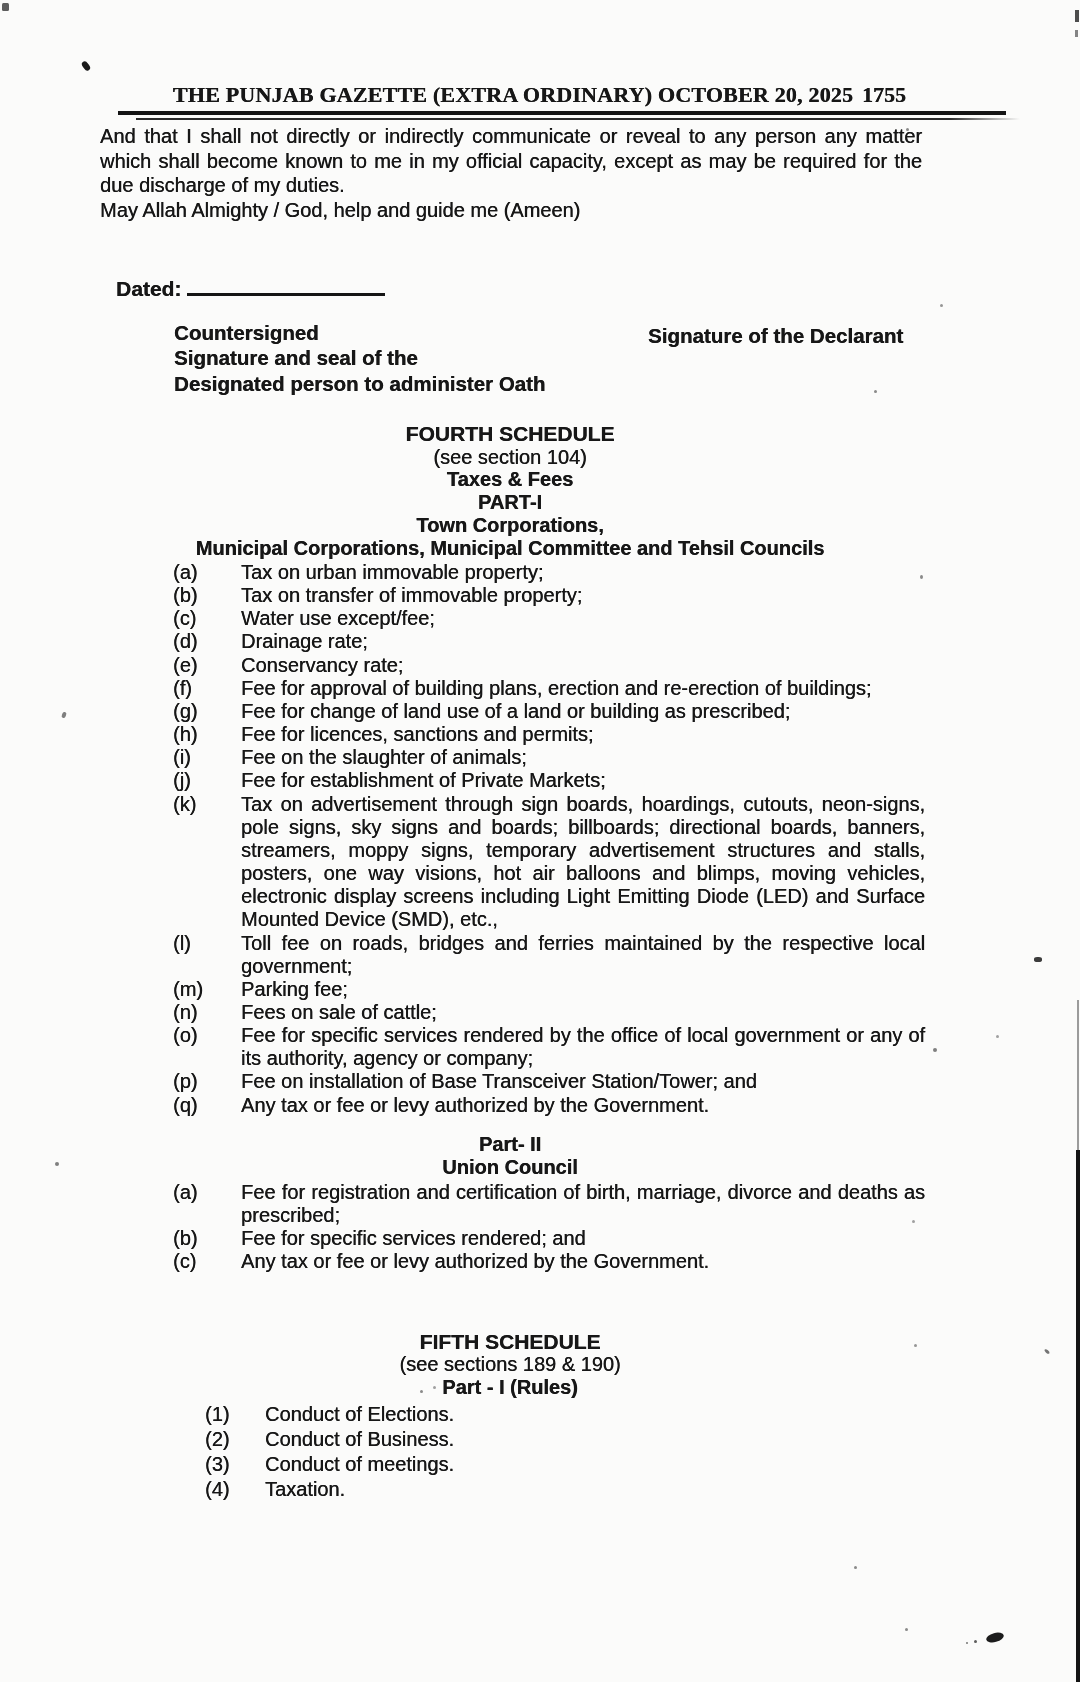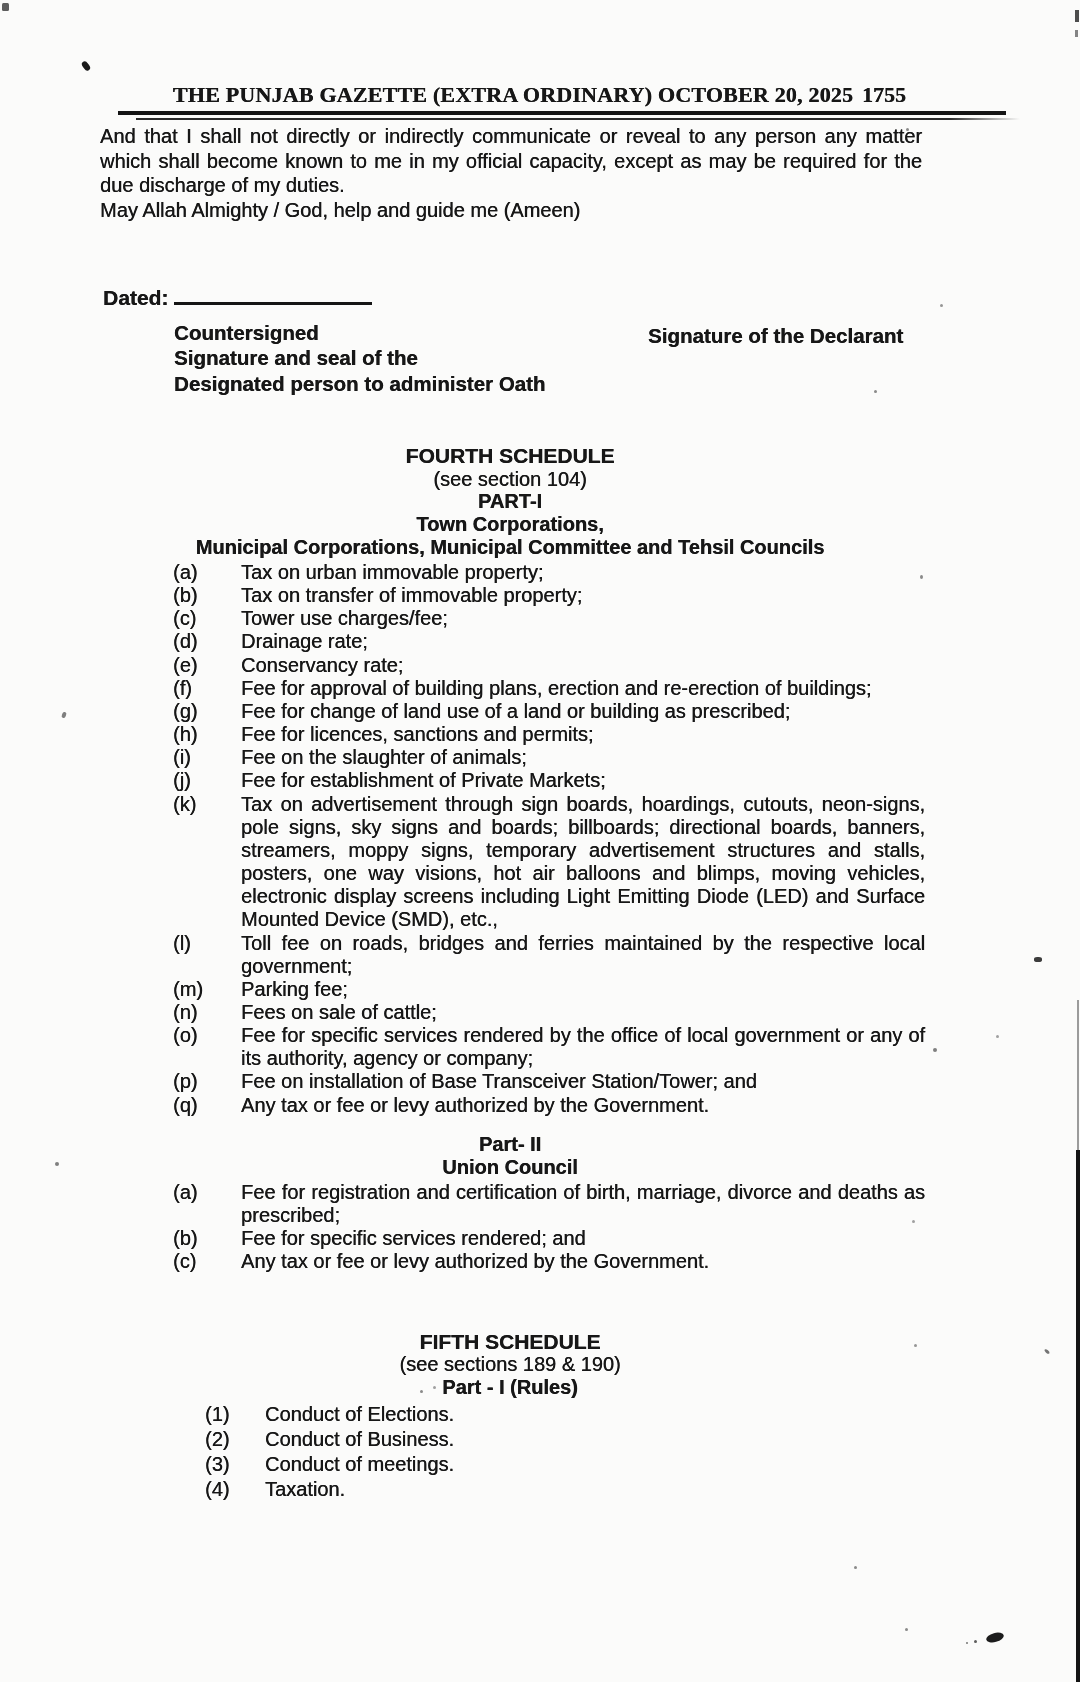--- a/index.html
+++ b/index.html
@@ -27,30 +27,30 @@
   .header-rule-echo {
     left:136px; top:118px; width:884px; height:2px;
     background:linear-gradient(to right, #2a2a2a 0%, #2a2a2a 92%, rgba(42,42,42,0) 100%);
   }
 
   
   .oath { left:100px; top:124px; width:822px; line-height:24.7px; }
   .oath .just { text-align:justify; }
 
   
-  .dated { left:103px; top:272px;margin-top:9px; }
+  .dated { left:116px; top:272px; }
   .dated-label { font-size:21px; }
   .dated-line { display:inline-block; width:198px; border-bottom:3px solid #151515; height:24px; margin-left:6px; }
 
   
   .sig-left { left:174px; top:320px; width:420px; line-height:25.3px; font-size:20.5px; }
   .sig-right { left:648px; top:324px; font-size:20.5px; }
 
   
-  .sched4-head { left:100px; top:423px; width:820px; line-height:22.7px;margin-top:22px; }
+  .sched4-head { left:100px; top:423px; width:820px; line-height:22.7px; }
   .sched4-title { font-size:21px; }
   .part2-head { left:100px; top:1133px; width:820px; line-height:23.2px; }
   .sched5-head { left:100px; top:1330px; width:820px; line-height:23.2px; }
   .sched5-title { font-size:21px; }
 
   
   .list { line-height:23.15px; }
   .list1 { left:173px; top:561px; width:752px; }
   .list2 { left:173px; top:1181px; width:752px; }
   .list3 { left:205px; top:1402px; width:620px; line-height:25px; }
@@ -87,37 +87,38 @@
 <div class="abs b ink sig-left">
   <div>Countersigned</div>
   <div>Signature and seal of the</div>
   <div>Designated person to administer Oath</div>
 </div>
 <div class="abs b ink sig-right">Signature of the Declarant</div>
 
 <div class="abs center ink sched4-head">
   <div class="b sched4-title">FOURTH SCHEDULE</div>
   <div>(see section 104)</div>
+  <div class="b">Taxes &amp; Fees</div>
   <div class="b">PART-I</div>
   <div class="b">Town Corporations,</div>
   <div class="b">Municipal Corporations, Municipal Committee and Tehsil Councils</div>
 </div>
 
 <div class="abs ink list list1">
   <div class="li">
       <span class="lbl">(a)</span>
       <span class="txt">Tax on urban immovable property;</span>
     </div>
   <div class="li">
       <span class="lbl">(b)</span>
       <span class="txt">Tax on transfer of immovable property;</span>
     </div>
   <div class="li">
       <span class="lbl">(c)</span>
-      <span class="txt">Tower use charges/fee;</span>
+      <span class="txt">Water use except/fee;</span>
     </div>
   <div class="li">
       <span class="lbl">(d)</span>
       <span class="txt">Drainage rate;</span>
     </div>
   <div class="li">
       <span class="lbl">(e)</span>
       <span class="txt">Conservancy rate;</span>
     </div>
   <div class="li">

